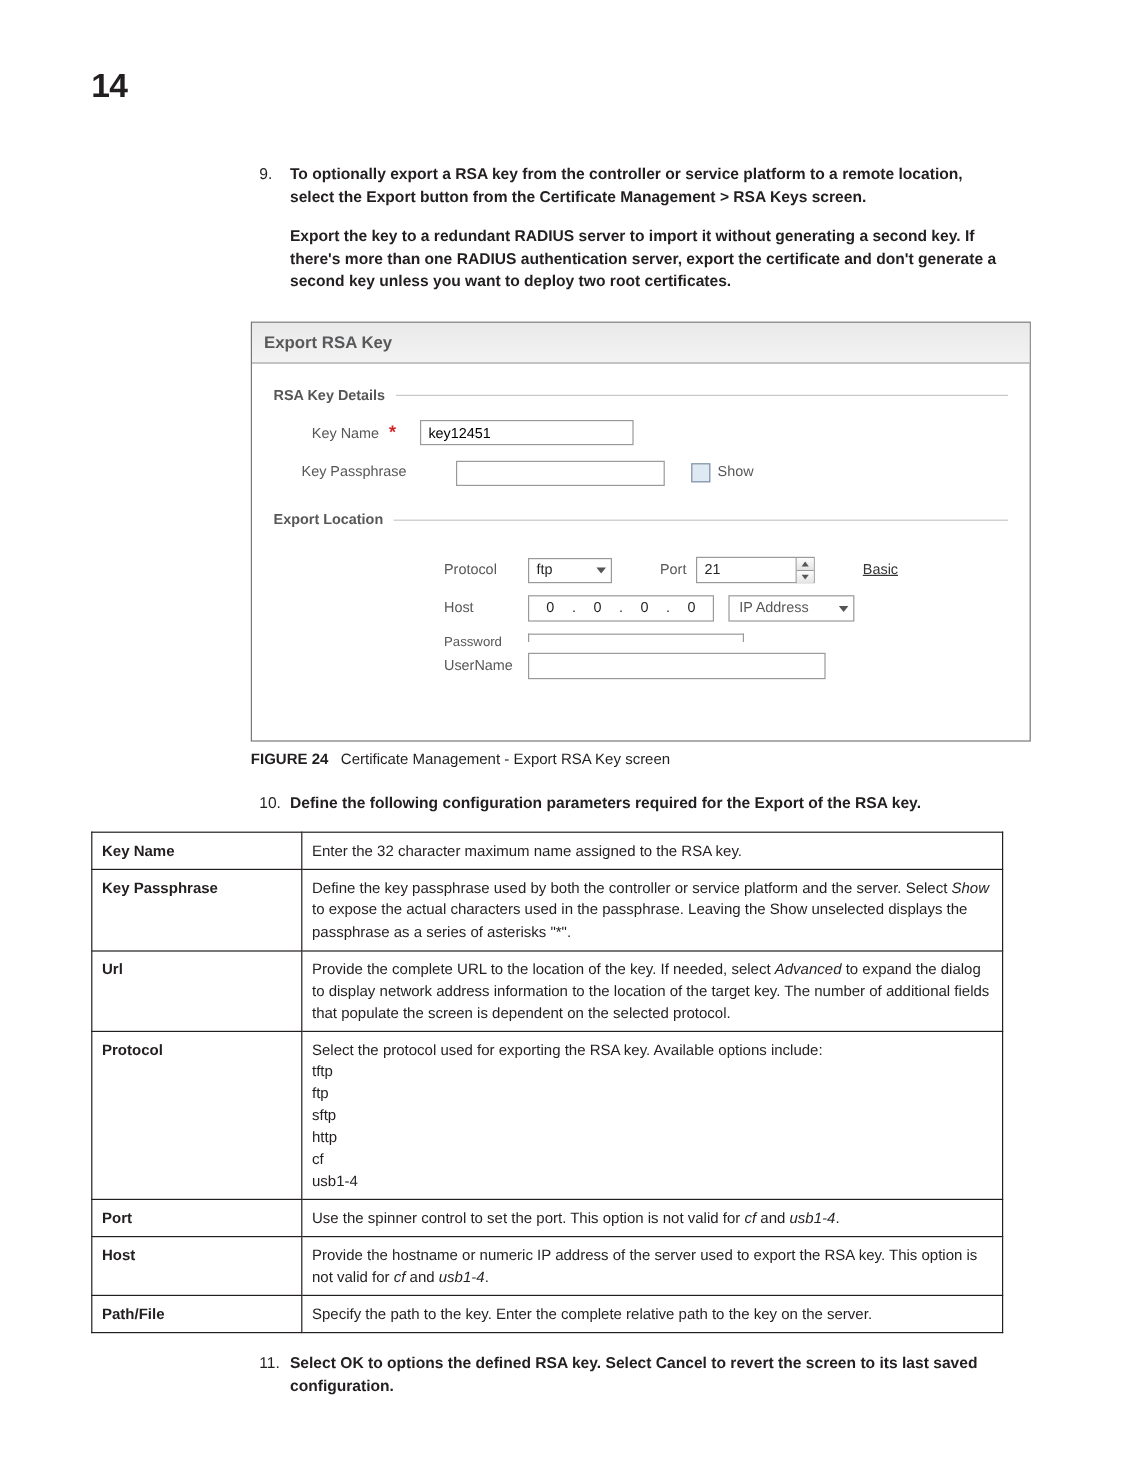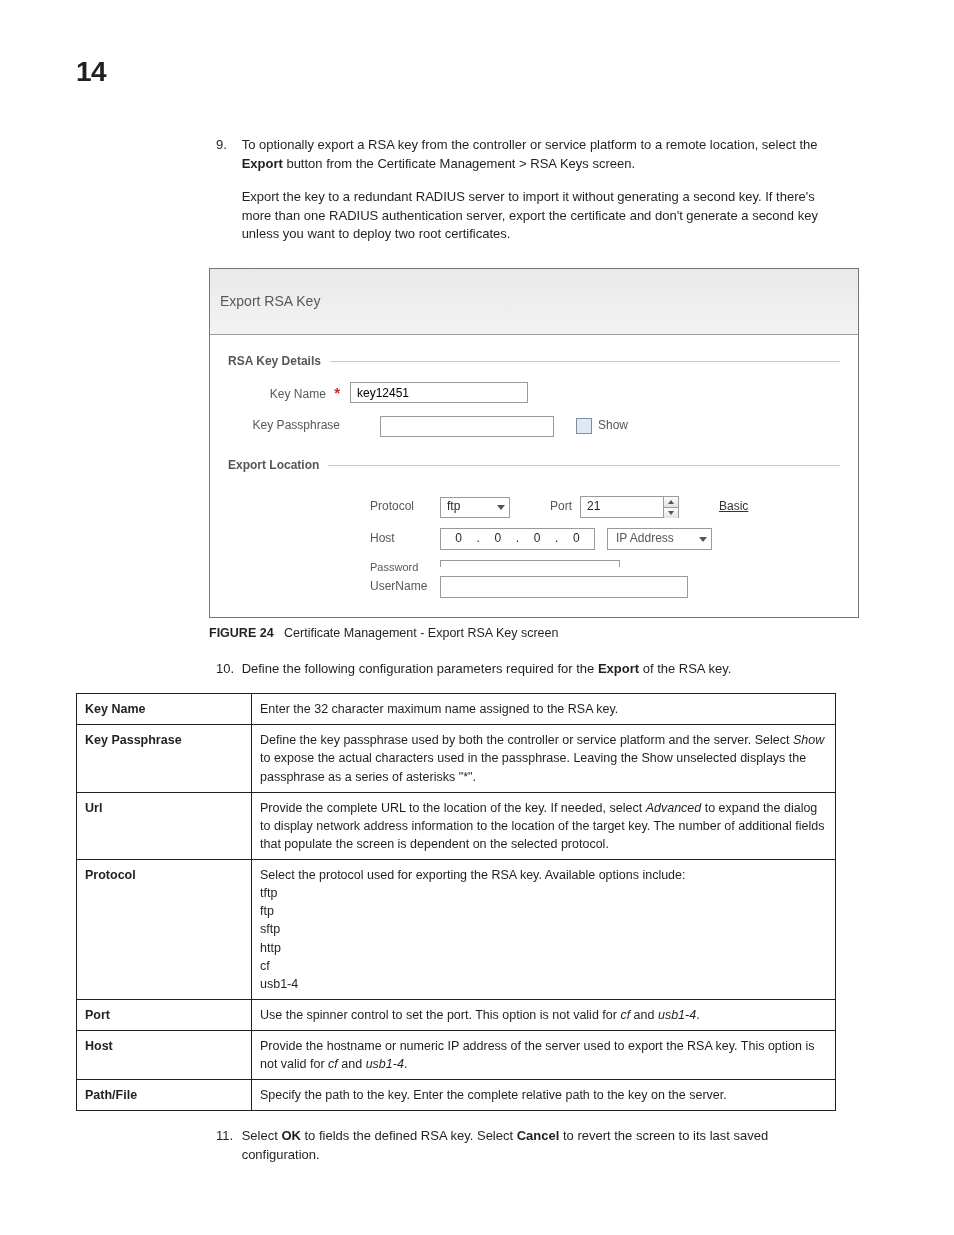--- a/index.html
+++ b/index.html
@@ -2,30 +2,30 @@
 <html><head>
 <meta charset="utf-8">
 <style>
 body { margin:0; padding:0; background:#fff; font-family:Arial,Helvetica,sans-serif; color:#231F20; }
 .page { width:954px; margin:0 auto; padding:56px 76px 60px 76px; box-sizing:border-box; }
 .page-num { font-size:28px; font-weight:bold; font-family:"Arial Narrow",Arial,sans-serif; letter-spacing:-.5px; }
 .content { margin-left:140px; margin-top:48px; font-size:13px; line-height:1.45; }
 ol.steps { list-style:none; padding:0; margin:0; }
 ol.steps > li { margin-bottom:14px; }
 ol.steps > li .num { display:inline-block; width:22px; vertical-align:top; }
-ol.steps > li .body { display:inline-block; width:600px; vertical-align:top; }
+ol.steps > li .body { display:inline-block; width:600px; vertical-align:top;font-weight:bold; }
 .para { margin-top:14px; }
 
 
 .figure { margin:24px 0 4px -7px; border:1px solid #777; width:648px; height:348px; position:relative; background:#fff; overflow:hidden; font-size:12px; }
-.fig-header { background:linear-gradient(#e9e9e9,#f3f3f3); border-bottom:1px solid #9d9d9d; padding:22px 10px; font-weight:normal; color:#58595B; font-size:14px; }
+.fig-header { background:linear-gradient(#e9e9e9,#f3f3f3); border-bottom:1px solid #9d9d9d; padding:6px 10px; font-weight:bold; color:#58595B; font-size:14px; }
 .fs-legend { font-weight:bold; color:#575757; font-size:12px; padding:18px 18px 4px 18px; }
 .fs-line { border-top:1px solid #c8c8c8; margin-top:-9px; }
 .fs-row { display:flex; align-items:center; padding:6px 0 6px 18px; }
-.fs-lbl { width:110px; text-align:right; color:#575757; margin-right:10px; font-size:12px; }
+.fs-lbl { width:110px; text-align:center; color:#575757; margin-right:10px; font-size:12px; }
 .req { color:#D2232A; font-size:15px; font-weight:bold; margin-left:5px; }
 .fs-input { border:1px solid #9a9a9a; background:#fff; height:21px; padding:0 6px; font-size:12px; box-sizing:border-box; }
 .fs-check { display:inline-block; width:14px; height:14px; background:#dfe9f3; border:1px solid #7e8fa3; margin-right:6px; vertical-align:middle; }
 .fs-select { border:1px solid #9a9a9a; background:#fff; height:21px; width:70px; display:inline-flex; align-items:center; justify-content:space-between; padding:0 4px 0 6px; box-sizing:border-box; }
 .tri { width:0; height:0; border-left:4px solid transparent; border-right:4px solid transparent; border-top:5px solid #555; }
 .spin-holder { display:inline-flex; border:1px solid #9a9a9a; height:22px; box-sizing:border-box;align-items:center; }
 .spin-val { width:70px; padding:0 6px; font-size:12px; display:flex; align-items:center; }
 .spin-btns { display:flex; flex-direction:column; border-left:1px solid #9a9a9a; }
 .spin-btn { width:14px; height:10px; background:linear-gradient(#fdfdfd,#e3e3e3); border-bottom:1px solid #9a9a9a; display:flex; align-items:center; justify-content:center; }
 .spin-btn:last-child { border-bottom:none; }
@@ -187,18 +187,18 @@
         <td class="k">Path/File</td>
         <td>Specify the path to the key. Enter the complete relative path to the key on the server.</td>
       </tr>
     </tbody>
       </table>
 
     <ol class="steps" style="margin-top:16px;">
       <li>
         <span class="num">11.</span>
         <span class="body">
-          <span>Select </span><b>OK</b><span> to fields the defined RSA key. Select </span><b>Cancel</b><span> to revert the screen to its last saved configuration.</span>
+          <span>Select </span><b>OK</b><span> to options the defined RSA key. Select </span><b>Cancel</b><span> to revert the screen to its last saved configuration.</span>
         </span>
       </li>
     </ol>
   </div>
 </div>
 
 </body></html>

